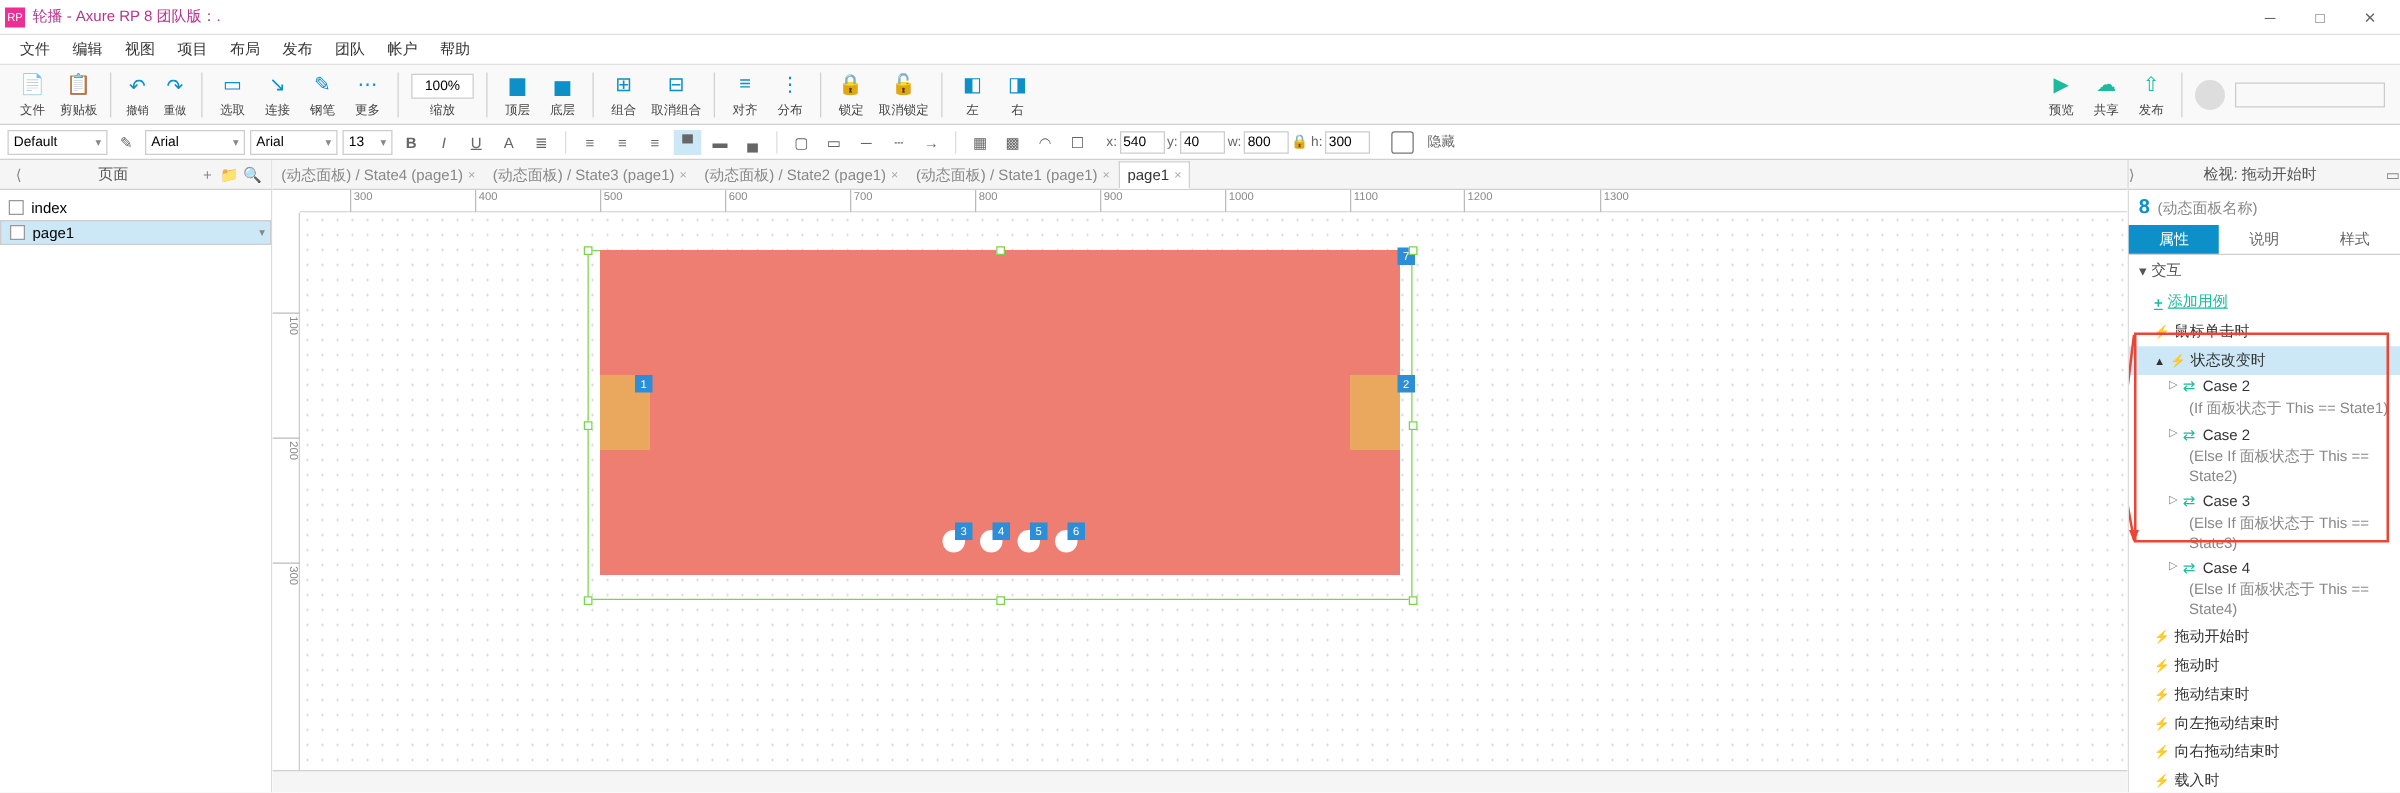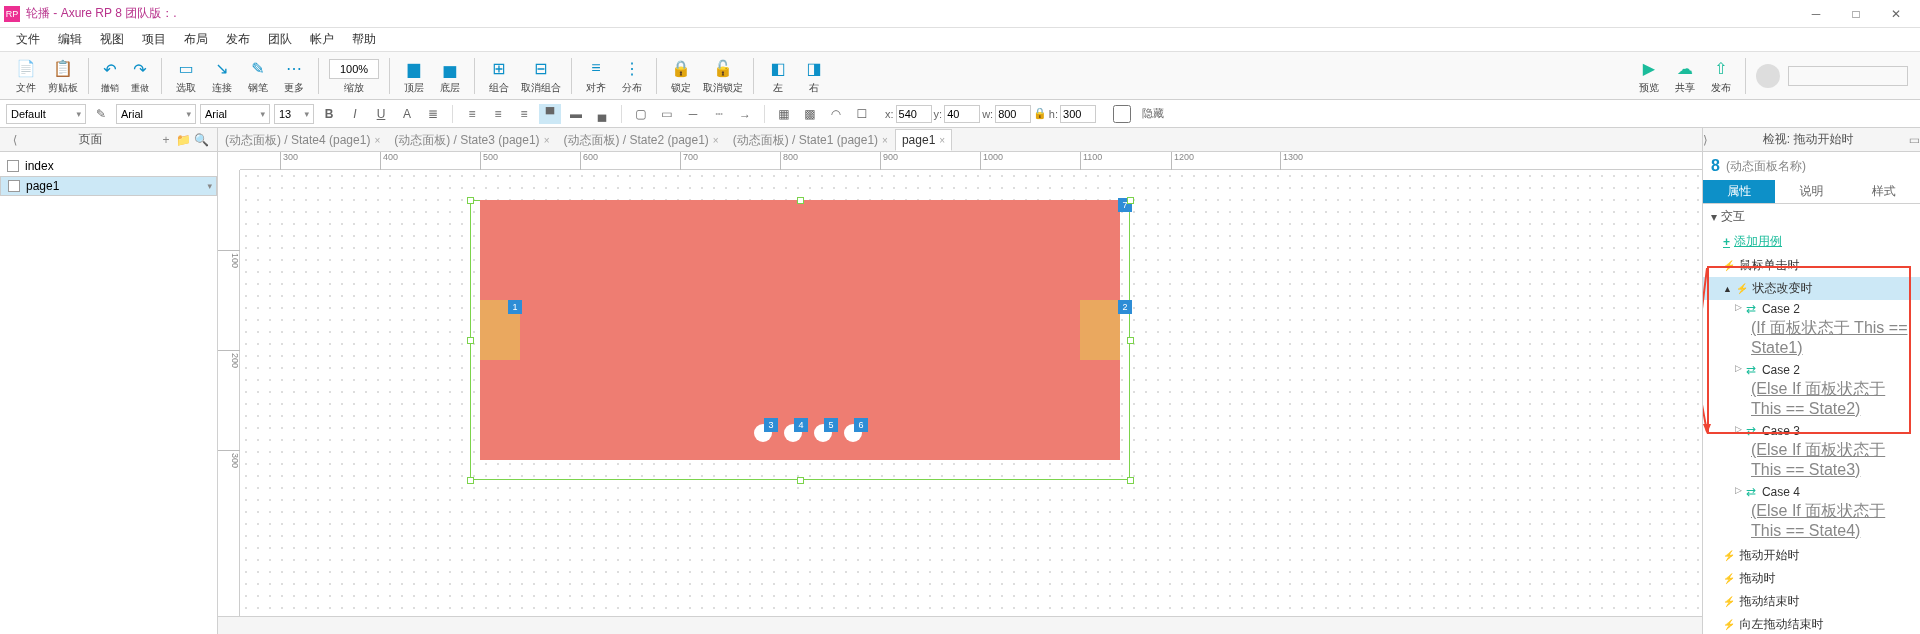--- a/index.html
+++ b/index.html
@@ -64,21 +64,21 @@
 .insptab.active{background:#0d90c8;color:#fff;}
 .inspbody{flex:1;overflow-y:auto;position:relative;}
 .section{padding:4px 8px;display:flex;align-items:center;gap:4px;color:#555;}
 .addcase{padding:4px 8px 4px 20px;color:#1bbc9b;text-decoration:underline;display:flex;align-items:center;gap:4px;}
 .addcase::before{content:"+";color:#1bbc9b;font-weight:bold;}
 .evtitem{padding:3px 8px 3px 20px;display:flex;align-items:center;gap:4px;color:#333;}
 .evtitem .bolt{color:#e6b800;font-size:10px;}
 .evtitem.selev{background:#cce8f6;}
 .caseitem{padding:2px 8px 2px 32px;display:flex;align-items:flex-start;gap:4px;color:#333;}
 .caseitem .ci{width:12px;color:#1bbc9b;}
-.casecond{padding:0 8px 4px 48px;color:#888;font-size:16px;text-decoration:underline;}
+.casecond{padding:0 8px 4px 48px;color:#888;font-size:12px;}
 .redbox{position:absolute;border:2px solid #e43;pointer-events:none;}
 .footbar{position:absolute;bottom:0;left:0;right:0;height:18px;background:#f5f5f5;border-top:1px solid #d0d0d0;}
 .avatar{width:24px;height:24px;border-radius:50%;background:#ddd;margin-left:8px;}
 </style>
 </head>
 <body>
 
 <div class="app">
   <div class="titlebar">
     <div class="icon">RP</div>

